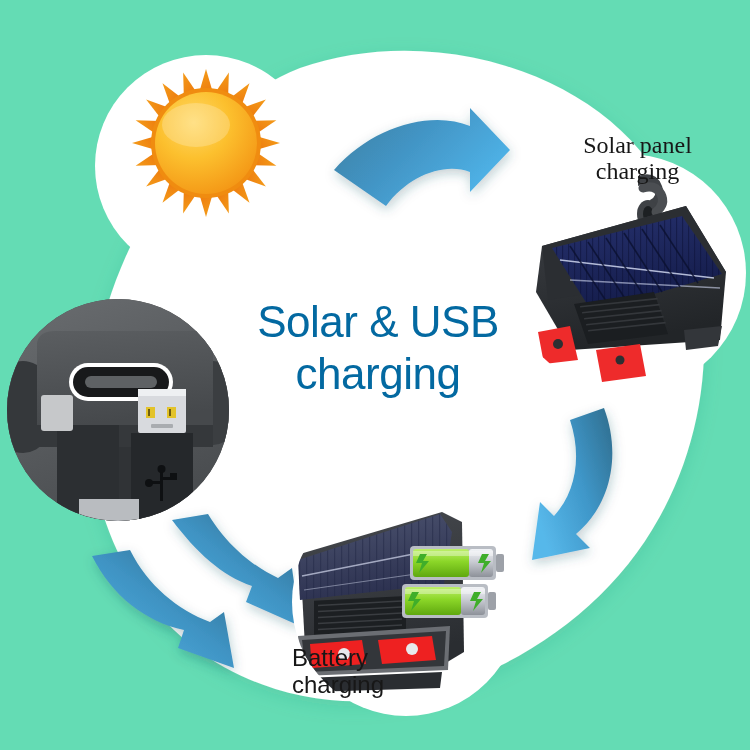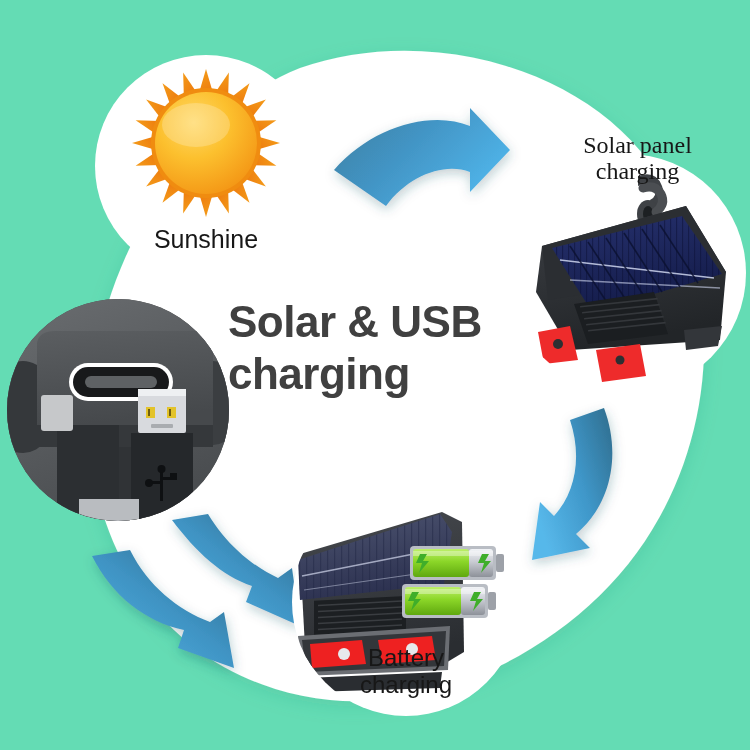--- a/index.html
+++ b/index.html
@@ -44,31 +44,32 @@
   #node-usb { left: 7px; top: 299px; width: 222px; height: 222px; background:#4a4a4a; }
 
   
   #node-solar { left: 508px; top: 154px; width: 238px; height: 238px; }
   #solar-label { position:absolute; left: 530px; top: 132px; width: 215px;
                  text-align:center; font-size: 24px; color:#171717; line-height:1.1; white-space:pre-line;font-family:Liberation Serif, serif;}
 
   
   #node-battery { left: 292px; top: 488px; width: 228px; height: 228px; }
   #battery-label { position:absolute; left: 292px; top: 645px; width: 228px;
-                   text-align:center; font-size: 24px; color:#171717; line-height:1.12; white-space:pre-line;}
+                   font-size: 24px; color:#171717; line-height:1.12; white-space:pre-line;}
 
   
   #center-title {
     position: absolute;
     left: 228px;
     top: 296px;
     width: 300px;
+    text-align: center;
     font-size: 44px;
-    font-weight: bold;
-    color: #404040;
+    font-weight: normal;
+    color: #0369a1;
     line-height: 1.18;
     letter-spacing: -0.5px;
     white-space: pre-line;
   }
 </style>
 </head>
 <body>
 
 <div id="stage" style="background: rgb(100, 220, 180);">
 
@@ -178,21 +179,20 @@
           <path d="M 0 -74 L 7 -50 L -7 -50 Z" transform="rotate(288)"></path>
           <path d="M 0 -74 L 7 -50 L -7 -50 Z" transform="rotate(306)"></path>
           <path d="M 0 -74 L 7 -50 L -7 -50 Z" transform="rotate(324)"></path>
           <path d="M 0 -74 L 7 -50 L -7 -50 Z" transform="rotate(342)"></path>
         </g>
         <circle r="55" fill="#f08c10"></circle>
         <circle r="51" fill="url(#sunBody)"></circle>
         <ellipse cx="-10" cy="-18" rx="34" ry="22" fill="#ffffff" opacity="0.22"></ellipse>
       </g>
     </svg>
-    <div class="node-label">Sunshine</div>
   </div>
 
   <div class="node" id="node-usb">
     <svg viewBox="0 0 222 222" width="222" height="222" xmlns="http://www.w3.org/2000/svg">
       <defs>
         <linearGradient id="caseG" x1="0" y1="0" x2="0.4" y2="1">
           <stop offset="0%" stop-color="#6a6d70"></stop>
           <stop offset="100%" stop-color="#4a4d50"></stop>
         </linearGradient>
         <linearGradient id="faceG" x1="0" y1="0" x2="0.2" y2="1">

